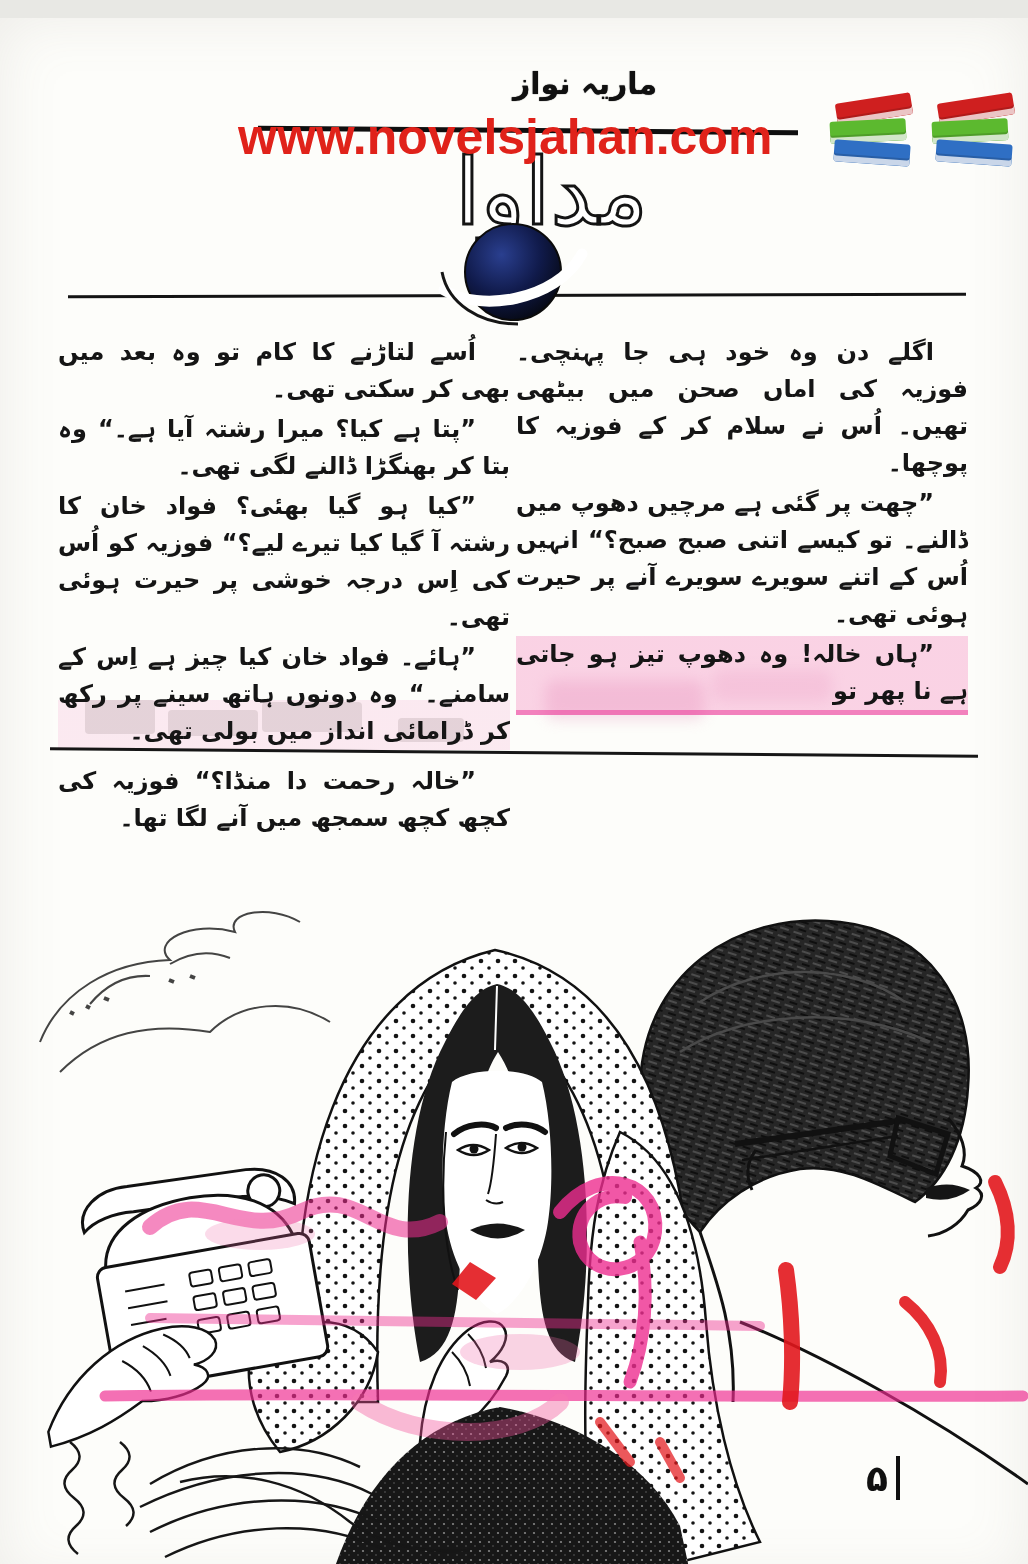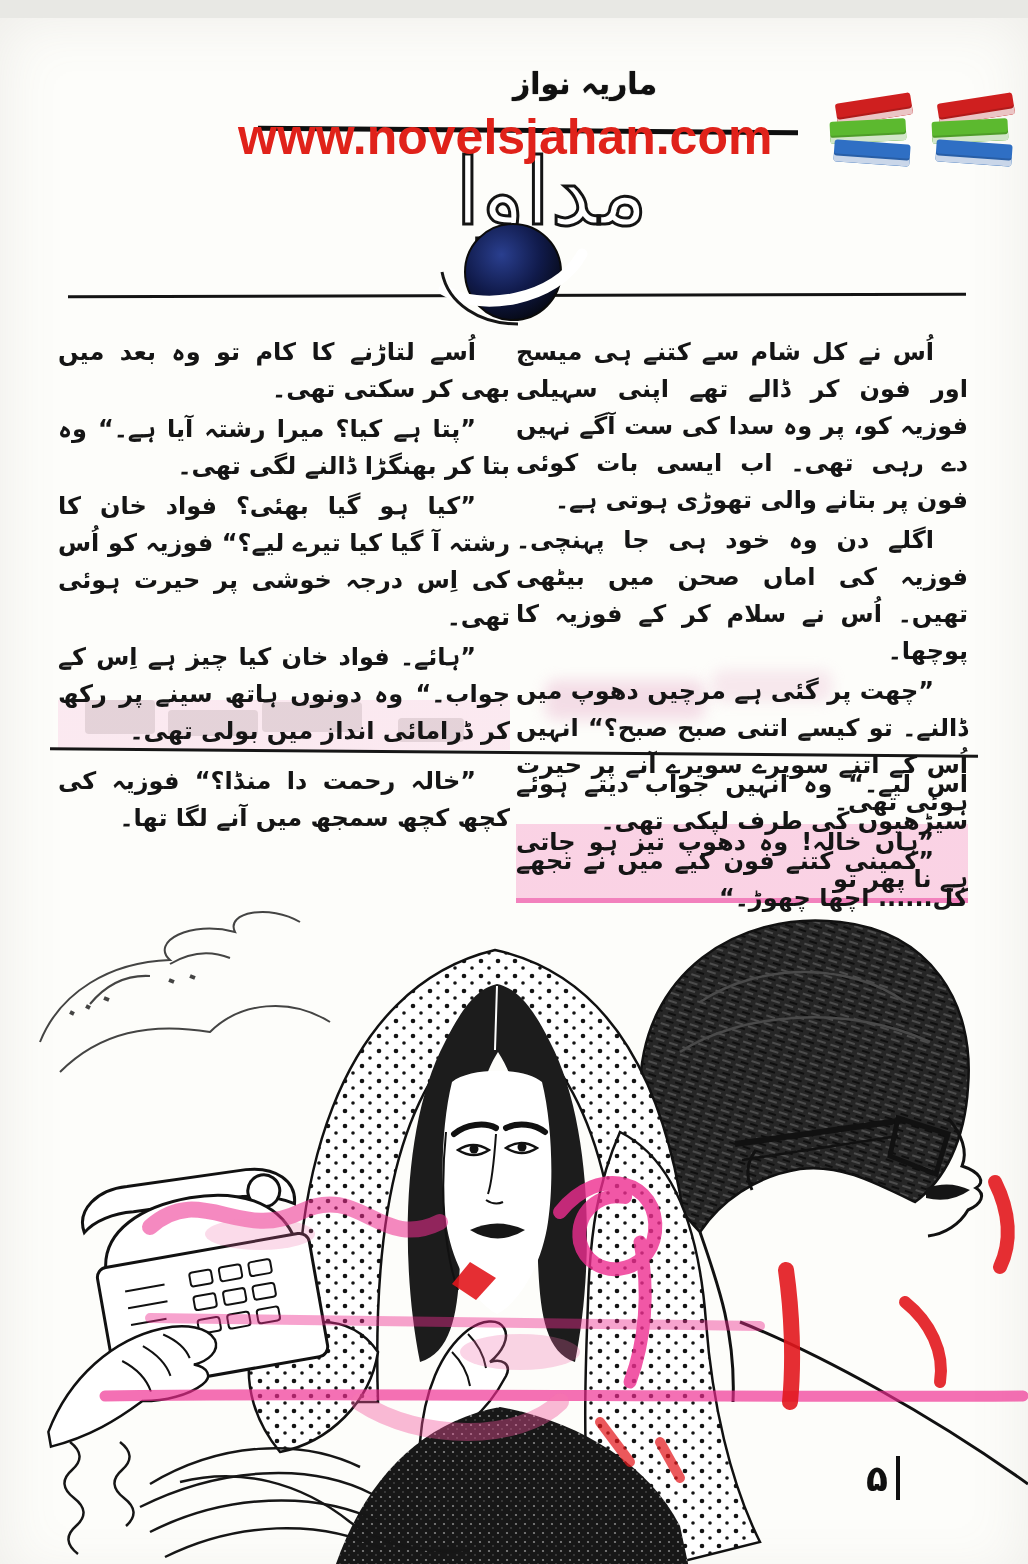--- a/index.html
+++ b/index.html
@@ -127,35 +127,30 @@
   <div class="title-rule"></div>
 
   <div class="ghost g1"></div>
   <div class="ghost g2"></div>
   <div class="ghost g3"></div>
   <div class="ghost g4"></div>
   <div class="smudge s1"></div>
   <div class="smudge s2"></div>
 
   <section class="col col-right-upper">
-    <p>اُس نے کل شام سے کتنے ہی میسج اور فون کر ڈالے تھے اپنی سہیلی فوزیہ کو، پر وہ سدا کی ست آگے نہیں دے رہی تھی۔ اب ایسی بات کوئی فون پر بتانے والی تھوڑی ہوتی ہے۔</p>
     <p>اگلے دن وہ خود ہی جا پہنچی۔ فوزیہ کی اماں صحن میں بیٹھی تھیں۔ اُس نے سلام کر کے فوزیہ کا پوچھا۔</p>
     <p>”چھت پر گئی ہے مرچیں دھوپ میں ڈالنے۔ تو کیسے اتنی صبح صبح؟“ انہیں اُس کے اتنے سویرے سویرے آنے پر حیرت ہوئی تھی۔</p>
     <p class="pink-underline">”ہاں خالہ! وہ دھوپ تیز ہو جاتی ہے نا پھر تو</p>
   </section>
-  <section class="col col-right-lower">
-    <p class="noindent">اس لیے۔“ وہ انہیں جواب دیتے ہوئے سیڑھیوں کی طرف لپکی تھی۔</p>
-    <p>”کمینی کتنے فون کیے میں نے تجھے کل...... اچھا چھوڑ۔“</p>
-  </section>
 
   <section class="col col-left-upper">
     <p>اُسے لتاڑنے کا کام تو وہ بعد میں بھی کر سکتی تھی۔</p>
     <p>”پتا ہے کیا؟ میرا رشتہ آیا ہے۔“ وہ بتا کر بھنگڑا ڈالنے لگی تھی۔</p>
     <p>”کیا ہو گیا بھئی؟ فواد خان کا رشتہ آ گیا کیا تیرے لیے؟“ فوزیہ کو اُس کی اِس درجہ خوشی پر حیرت ہوئی تھی۔</p>
-    <p class="pink-tint">”ہائے۔ فواد خان کیا چیز ہے اِس کے جواب۔“ وہ دونوں ہاتھ سینے پر رکھ کر ڈرامائی انداز میں بولی تھی۔</p>
+    <p class="pink-tint">”ہائے۔ فواد خان کیا چیز ہے اِس کے سامنے۔“ وہ دونوں ہاتھ سینے پر رکھ کر ڈرامائی انداز میں بولی تھی۔</p>
   </section>
   <section class="col col-left-lower">
     <p>”خالہ رحمت دا منڈا؟“ فوزیہ کی کچھ کچھ سمجھ میں آنے لگا تھا۔</p>
   </section>
 
   <div class="divider"></div>
 
   <svg class="illustration" width="1028" height="700" viewBox="0 0 1028 700">
     <defs>
       <pattern id="dots" width="17" height="15" patternUnits="userSpaceOnUse">

